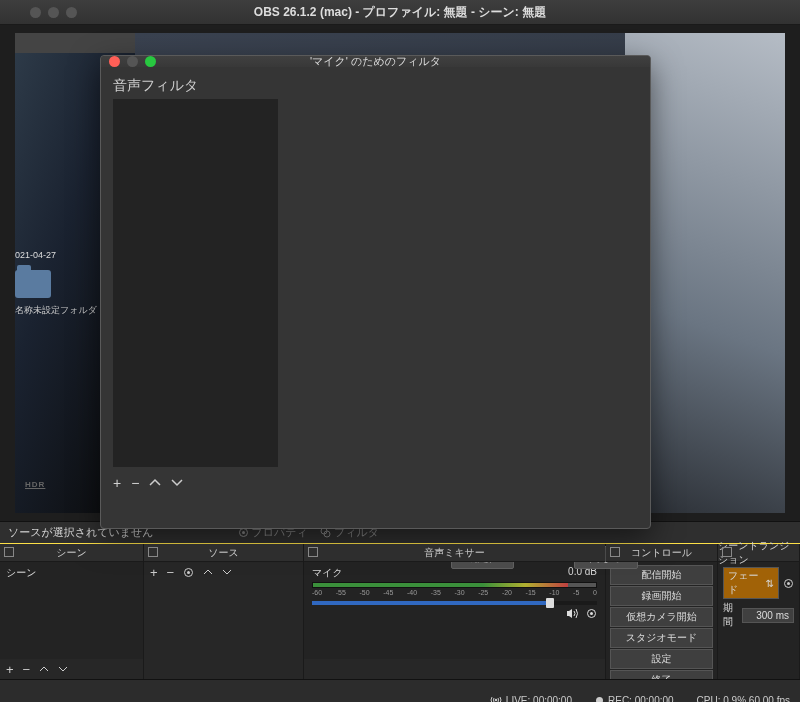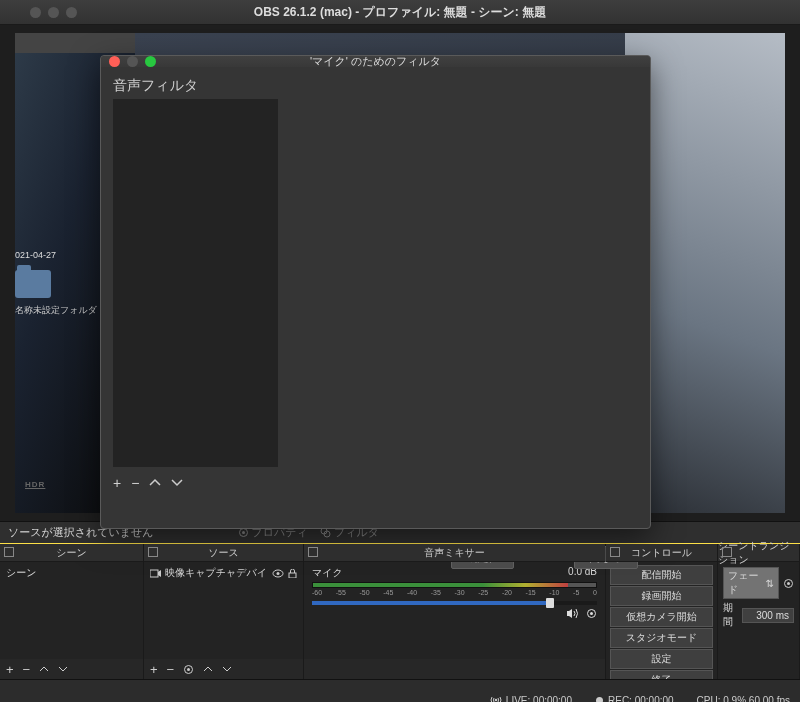--- a/index.html
+++ b/index.html
@@ -50,21 +50,21 @@
 .mixer-head { display: flex; justify-content: space-between; font-size: 10px; margin-bottom:2px;}
 .meter { height: 6px; background: linear-gradient(to right,#3a8f3a 0%,#3a8f3a 60%,#b0b030 75%,#c04040 90%,#555 90%); border:1px solid #111;}
 .ticks { height:8px; color:#999; font-size:7px; display:flex; justify-content:space-between; margin-top:1px;}
 .slider { height:4px; background:#1a1a1a; margin-top:4px; position:relative;}
 .slider-fill{height:100%;background:#3068c0;width:85%;}
 .slider-knob{position:absolute;right:15%;top:-3px;width:8px;height:10px;background:#ddd;border-radius:1px;}
 .mixer-ctrl{display:flex;justify-content:flex-end;gap:6px;margin-top:3px;font-size:11px;}
 
 .ctrl-btn { background: #3f3f3f; border: 1px solid #555; color: #ddd; margin: 1px 2px; padding: 2px 0; font-size: 10px; text-align: center; cursor: pointer; }
 .trans-row { display: flex; align-items: center; gap: 4px; margin: 2px; }
-.select { flex: 1; background: #737373; border: 1px solid #555; padding: 1px 4px; font-size: 10px; display: flex; justify-content: space-between; align-items:center;}
+.select { flex: 1; background: #a16207; border: 1px solid #555; padding: 1px 4px; font-size: 10px; display: flex; justify-content: space-between; align-items:center;}
 .num-input { width: 52px; background: #404040; border: 1px solid #555; padding: 1px 4px; font-size: 10px; color:#ddd;text-align:right;}
 
 .statusbar { height: 41px; background: #2c2c2c; border-top: 1px solid #111; display: flex; align-items: center; justify-content: flex-end; gap: 23px; padding: 0 10px; font-size: 10px; color: #ccc; }
 .stat-item{display:flex;align-items:center;gap:4px;}
 svg{display:block;}
 </style>
 </head>
 <body>
 
 <div class="titlebar">
@@ -167,37 +167,20 @@
           </svg>
         </span>
     </div>
   </div>
 
   <div class="panel p-sources">
     <div class="p-head">
         <div class="popicon"></div>
         <span>ソース</span>
       </div>
-    <div class="p-body">
-      <div class="src-item">
-        <svg width="11" height="9">
-            <rect x="0" y="1" width="8" height="7" stroke="#ccc" fill="none"></rect>
-            <path d="M8 3 L11 1 L11 8 L8 6" fill="#ccc"></path>
-          </svg>
-        <span>映像キャプチャデバイ</span>
-        <svg width="12" height="9" style="margin-left:auto">
-            <ellipse cx="6" cy="4.5" rx="5" ry="3.5" stroke="#ccc" fill="none"></ellipse>
-            <circle cx="6" cy="4.5" r="1.5" fill="#ccc"></circle>
-          </svg>
-        <svg width="9" height="9">
-            <rect x="1" y="4" width="7" height="5" stroke="#ccc" fill="none"></rect>
-            <path d="M2.5 4 V2 a2 2 0 0 1 4 0 V4" stroke="#ccc" fill="none"></path>
-          </svg>
-      </div>
-    </div>
     <div class="p-foot">
       <span>+</span>
       <span>−</span>
       <span>
           <svg width="11" height="11">
             <circle cx="5.5" cy="5.5" r="4" stroke="#ccc" fill="none"></circle>
             <circle cx="5.5" cy="5.5" r="1.5" fill="#ccc"></circle>
           </svg>
         </span>
       <span>

